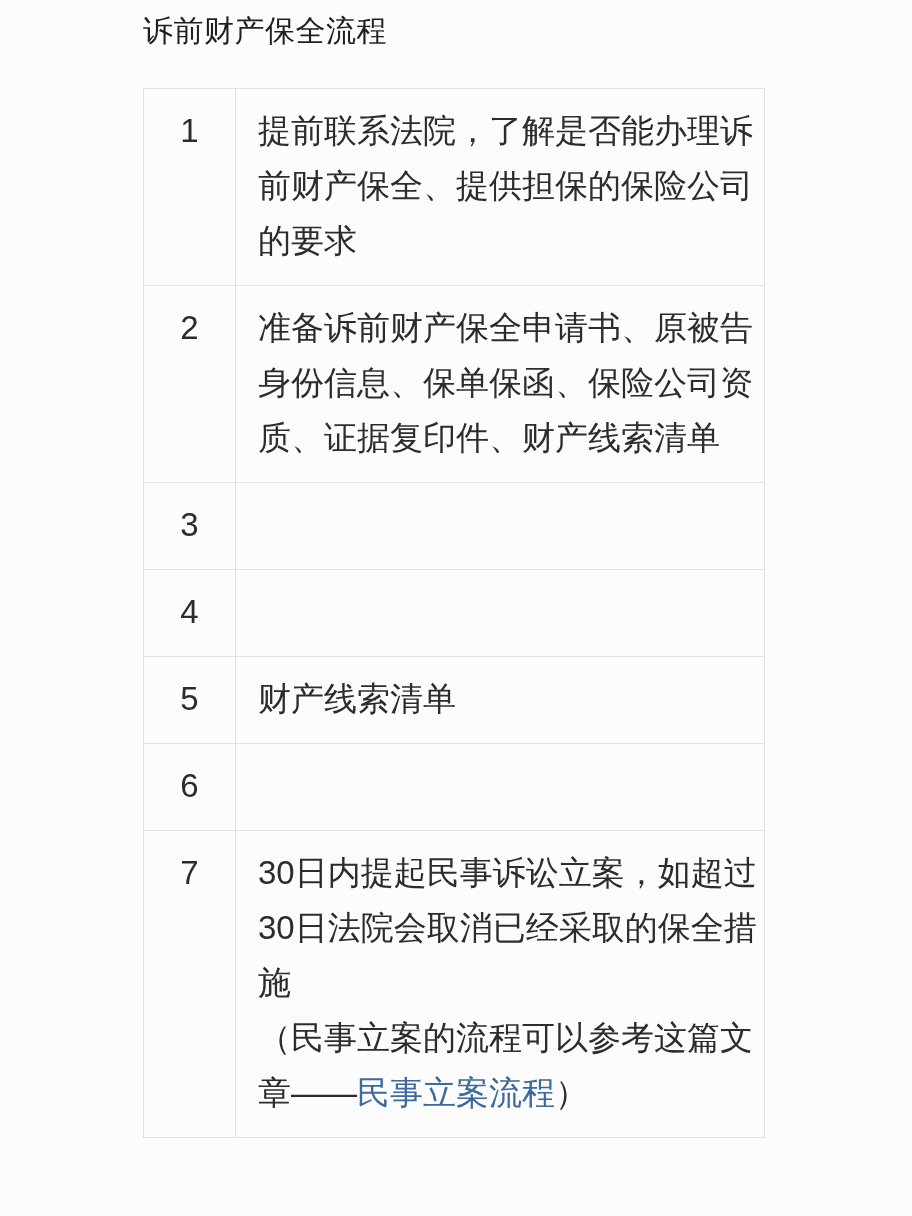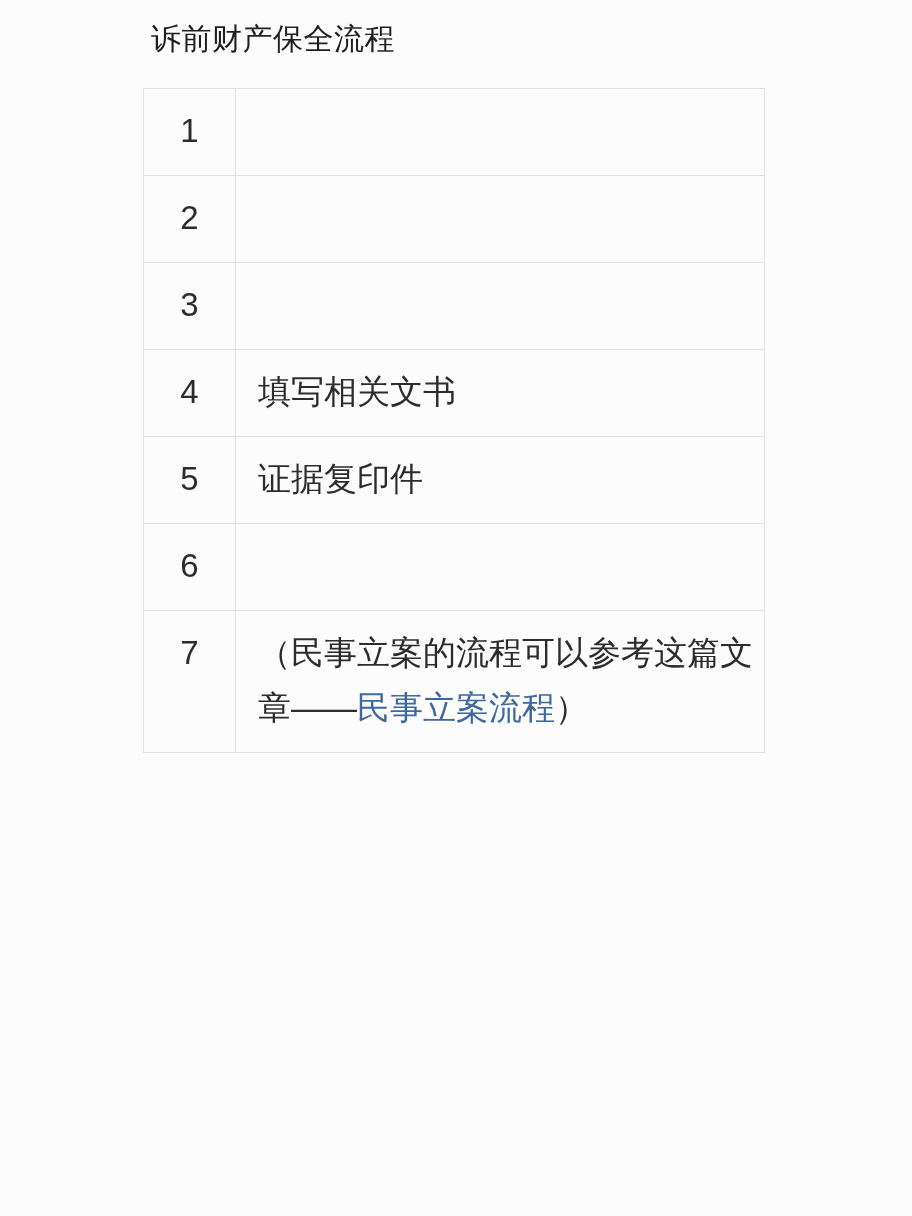--- a/index.html
+++ b/index.html
@@ -12,21 +12,21 @@
     background: #fcfcfc;
     overflow: hidden;
     position: relative;
     font-family: "Liberation Sans", sans-serif;
     color: #2c2c2c;
   }
   .title {
     position: absolute;
     left: 143px;
     top: 11px;
-    margin: 8px;
+    margin: 0;
     font-size: 30px;
     font-weight: 400;
     line-height: 40px;
     color: #1f1f1f;
     letter-spacing: 0.5px;
   }
   .table {
     position: absolute;
     left: 143px;
     top: 88px;
@@ -69,36 +69,43 @@
   }
 </style>
 </head>
 <body>
 
 <h1 class="title">诉前财产保全流程</h1>
 
 <div class="table">
   <div class="row">
       <div class="cell num">1</div>
+      <div class="cell text">提前联系法院，了解是否能办理诉
+前财产保全、提供担保的保险公司
+的要求</div>
     </div>
   <div class="row">
       <div class="cell num">2</div>
+      <div class="cell text">准备诉前财产保全申请书、原被告
+身份信息、保单保函、保险公司资
+质、证据复印件、财产线索清单</div>
     </div>
   <div class="row">
       <div class="cell num">3</div>
     </div>
   <div class="row">
       <div class="cell num">4</div>
-      <div class="cell text">填写相关文书</div>
     </div>
   <div class="row">
       <div class="cell num">5</div>
-      <div class="cell text">证据复印件</div>
+      <div class="cell text">财产线索清单</div>
     </div>
   <div class="row">
       <div class="cell num">6</div>
     </div>
   <div class="row">
       <div class="cell num">7</div>
-      <div class="cell text"><div><span>（民事立案的流程可以参考这篇文
+      <div class="cell text"><div>30日内提起民事诉讼立案，如超过
+30日法院会取消已经采取的保全措
+施</div><div><span>（民事立案的流程可以参考这篇文
 章——</span><a class="link" style="color: rgb(61, 105, 156);">民事立案流程</a><span>）</span></div></div>
     </div>
 </div>
 
 </body></html>

